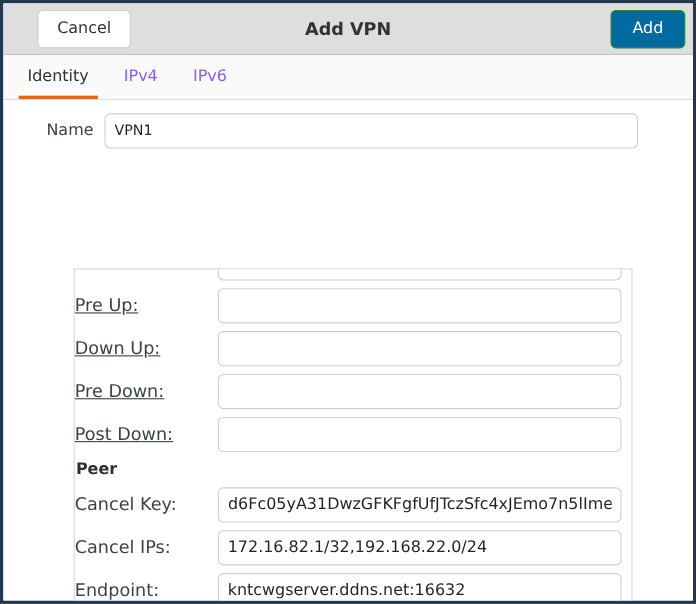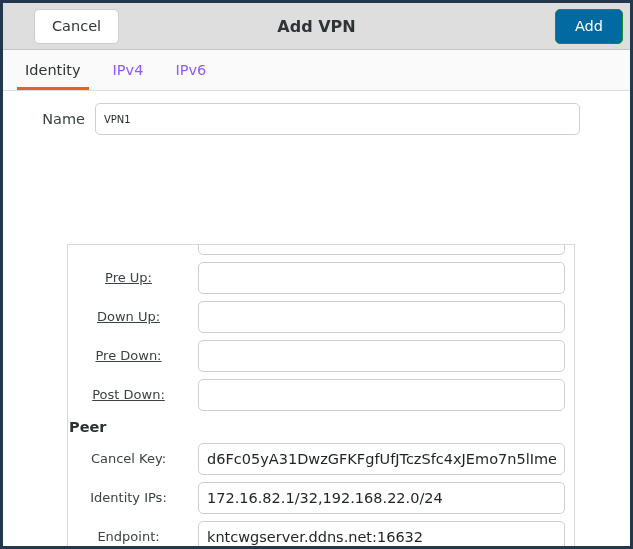--- a/index.html
+++ b/index.html
@@ -141,21 +141,21 @@
     box-sizing: border-box;
   }
   .name-input {
     width: 485px;
     height: 32px;
     box-sizing: border-box;
     border: 1px solid #cfcfcf;
     border-radius: 5px;
     background: #ffffff;
     font-family: "DejaVu Sans", "Liberation Sans", sans-serif;
-    font-size: 10px;
+    font-size: 13px;
     color: #1f2324;
     padding: 0 8px;
     outline: none;
   }
 
   
   .scroll-frame {
     position: absolute;
     left: 64px;
     top: 153px;
@@ -175,24 +175,24 @@
   }
 
   .form-row {
     display: flex;
     align-items: center;
     height: 39px;
   }
   .form-label {
     width: 130px;
     flex: 0 0 130px;
-    text-align: center;
+    text-align: left;
     padding-right: 9px;
     box-sizing: border-box;
-    font-size: 13px;
+    font-size: 16px;
     color: #3b4245;
     white-space: nowrap;
   }
   .form-label .acc {
     text-decoration: underline;
   }
   .field {
     flex: 0 0 367px;
     width: 367px;
     height: 32px;
@@ -270,21 +270,21 @@
         </div>
 
         <div class="section-head">Peer</div>
 
         <div class="form-row">
           <div class="form-label">Cancel Key:</div>
           <input class="field" type="text" value="d6Fc05yA31DwzGFKFgfUfJTczSfc4xJEmo7n5lImey8=" style="">
         </div>
 
         <div class="form-row">
-          <div class="form-label">Identity IPs:</div>
+          <div class="form-label">Cancel IPs:</div>
           <input class="field" type="text" value="172.16.82.1/32,192.168.22.0/24" style="">
         </div>
 
         <div class="form-row">
           <div class="form-label">Endpoint:</div>
           <input class="field" type="text" value="kntcwgserver.ddns.net:16632" style="">
         </div>
 
       </div>
     </div>

